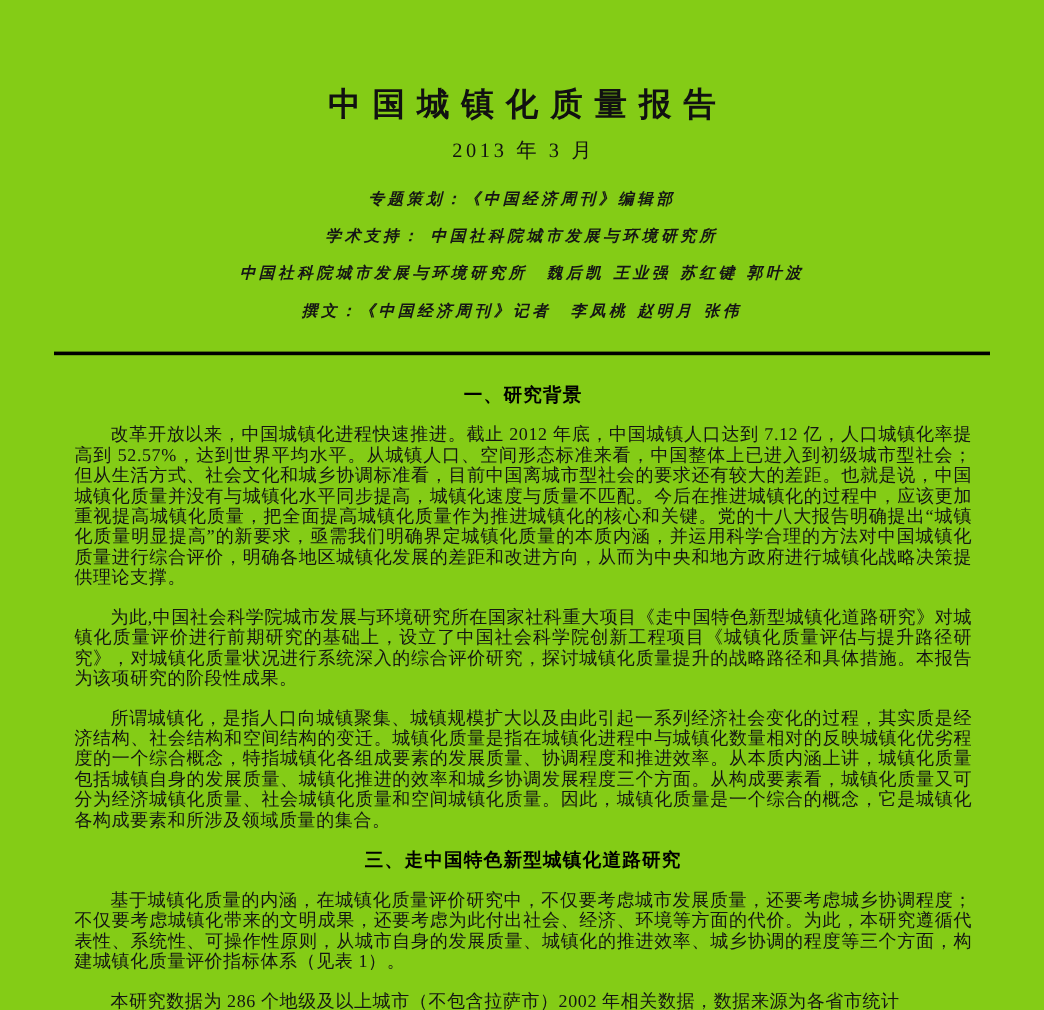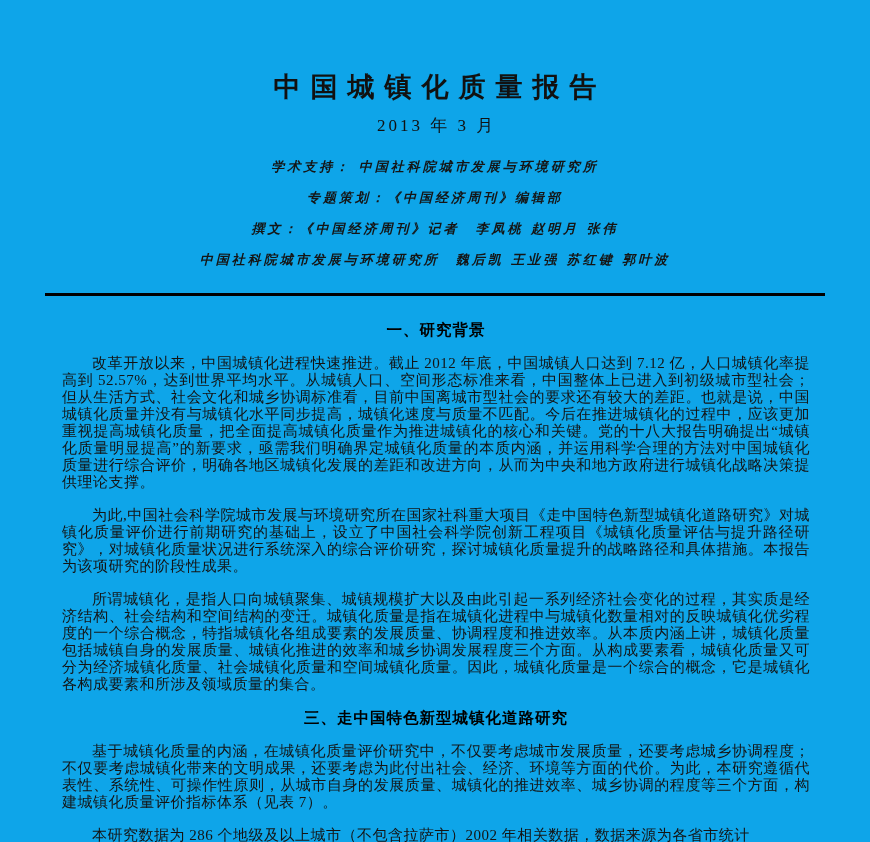--- a/index.html
+++ b/index.html
@@ -4,21 +4,21 @@
 <style>
   html, body {
     margin: 0;
     padding: 0;
     background: #ffffff;
   }
   .page {
     position: relative;
     width: 870px;
     height: 842px;
-    background: #0ea5e9;
+    background: #84cc16;
     box-sizing: border-box;
     padding-top: 70px;
     overflow: hidden;
     color: #111111;
   }
   .doc-header {
     text-align: center;
   }
   .doc-title {
     margin: 0;
@@ -87,41 +87,41 @@
 </head>
 <body>
 
 <div class="page">
 
   <header class="doc-header">
     <h1 class="doc-title">中国城镇化质量报告</h1>
     <div class="doc-date">2013 年 3 月</div>
 
     <div class="byline">
+      <p>专题策划：《中国经济周刊》编辑部</p>
       <p>学术支持： 中国社科院城市发展与环境研究所</p>
-      <p>专题策划：《中国经济周刊》编辑部</p>
+      <p>中国社科院城市发展与环境研究所　魏后凯  王业强  苏红键  郭叶波</p>
       <p>撰文：《中国经济周刊》记者　李凤桃  赵明月  张伟</p>
-      <p>中国社科院城市发展与环境研究所　魏后凯  王业强  苏红键  郭叶波</p>
     </div>
   </header>
 
   <hr class="divider">
 
   <main class="doc-body">
 
     <section>
       <h2 class="section-heading">一、研究背景</h2>
       <p class="para">改革开放以来，中国城镇化进程快速推进。截止 2012 年底，中国城镇人口达到 7.12 亿，人口城镇化率提高到 52.57%，达到世界平均水平。从城镇人口、空间形态标准来看，中国整体上已进入到初级城市型社会；但从生活方式、社会文化和城乡协调标准看，目前中国离城市型社会的要求还有较大的差距。也就是说，中国城镇化质量并没有与城镇化水平同步提高，城镇化速度与质量不匹配。今后在推进城镇化的过程中，应该更加重视提高城镇化质量，把全面提高城镇化质量作为推进城镇化的核心和关键。党的十八大报告明确提出“城镇化质量明显提高”的新要求，亟需我们明确界定城镇化质量的本质内涵，并运用科学合理的方法对中国城镇化质量进行综合评价，明确各地区城镇化发展的差距和改进方向，从而为中央和地方政府进行城镇化战略决策提供理论支撑。</p>
       <p class="para">为此,中国社会科学院城市发展与环境研究所在国家社科重大项目《走中国特色新型城镇化道路研究》对城镇化质量评价进行前期研究的基础上，设立了中国社会科学院创新工程项目《城镇化质量评估与提升路径研究》，对城镇化质量状况进行系统深入的综合评价研究，探讨城镇化质量提升的战略路径和具体措施。本报告为该项研究的阶段性成果。</p>
     </section>
 
     <section>
       <p class="para">所谓城镇化，是指人口向城镇聚集、城镇规模扩大以及由此引起一系列经济社会变化的过程，其实质是经济结构、社会结构和空间结构的变迁。城镇化质量是指在城镇化进程中与城镇化数量相对的反映城镇化优劣程度的一个综合概念，特指城镇化各组成要素的发展质量、协调程度和推进效率。从本质内涵上讲，城镇化质量包括城镇自身的发展质量、城镇化推进的效率和城乡协调发展程度三个方面。从构成要素看，城镇化质量又可分为经济城镇化质量、社会城镇化质量和空间城镇化质量。因此，城镇化质量是一个综合的概念，它是城镇化各构成要素和所涉及领域质量的集合。</p>
     </section>
 
     <section>
       <h2 class="section-heading">三、走中国特色新型城镇化道路研究</h2>
-      <p class="para">基于城镇化质量的内涵，在城镇化质量评价研究中，不仅要考虑城市发展质量，还要考虑城乡协调程度；不仅要考虑城镇化带来的文明成果，还要考虑为此付出社会、经济、环境等方面的代价。为此，本研究遵循代表性、系统性、可操作性原则，从城市自身的发展质量、城镇化的推进效率、城乡协调的程度等三个方面，构建城镇化质量评价指标体系（见表 7）。</p>
+      <p class="para">基于城镇化质量的内涵，在城镇化质量评价研究中，不仅要考虑城市发展质量，还要考虑城乡协调程度；不仅要考虑城镇化带来的文明成果，还要考虑为此付出社会、经济、环境等方面的代价。为此，本研究遵循代表性、系统性、可操作性原则，从城市自身的发展质量、城镇化的推进效率、城乡协调的程度等三个方面，构建城镇化质量评价指标体系（见表 1）。</p>
       <p class="para">本研究数据为 286 个地级及以上城市（不包含拉萨市）2002 年相关数据，数据来源为各省市统计</p>
     </section>
 
   </main>
 </div>
 
 </body></html>

